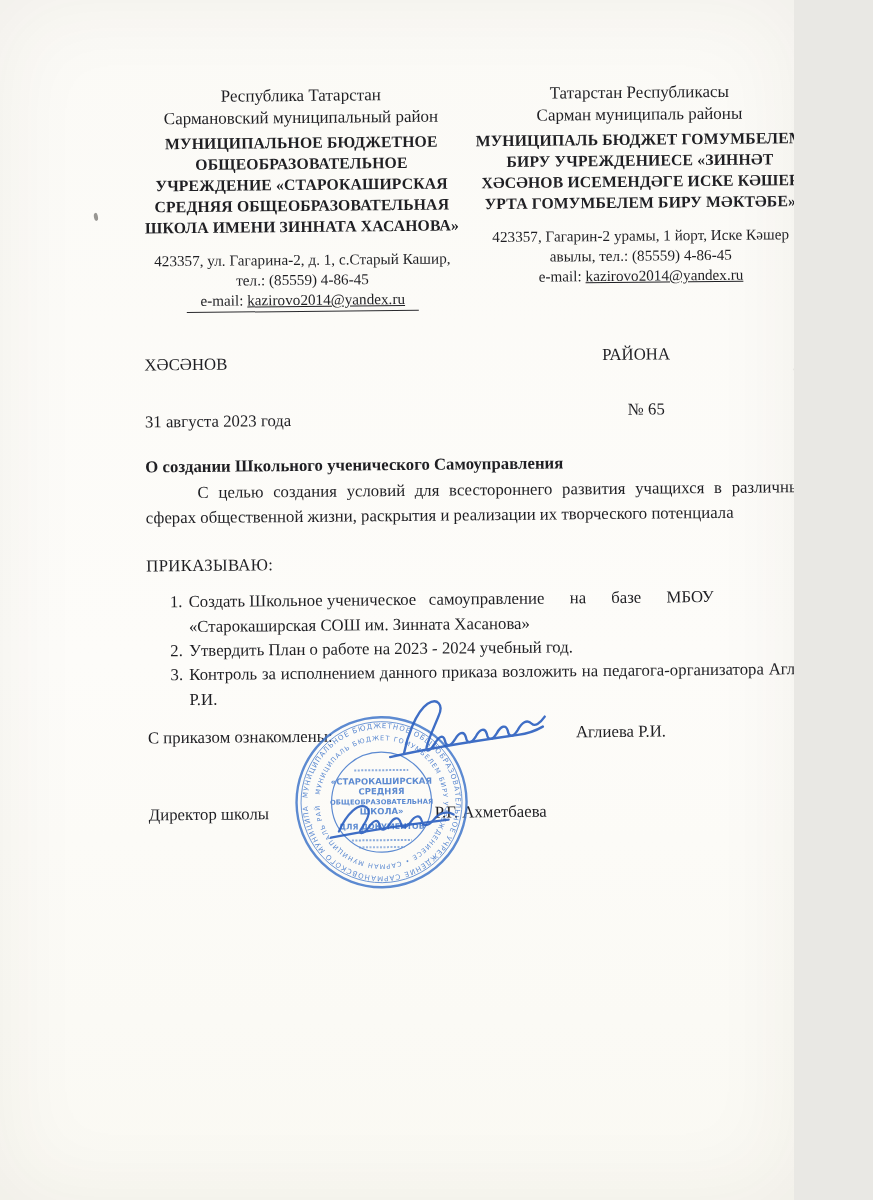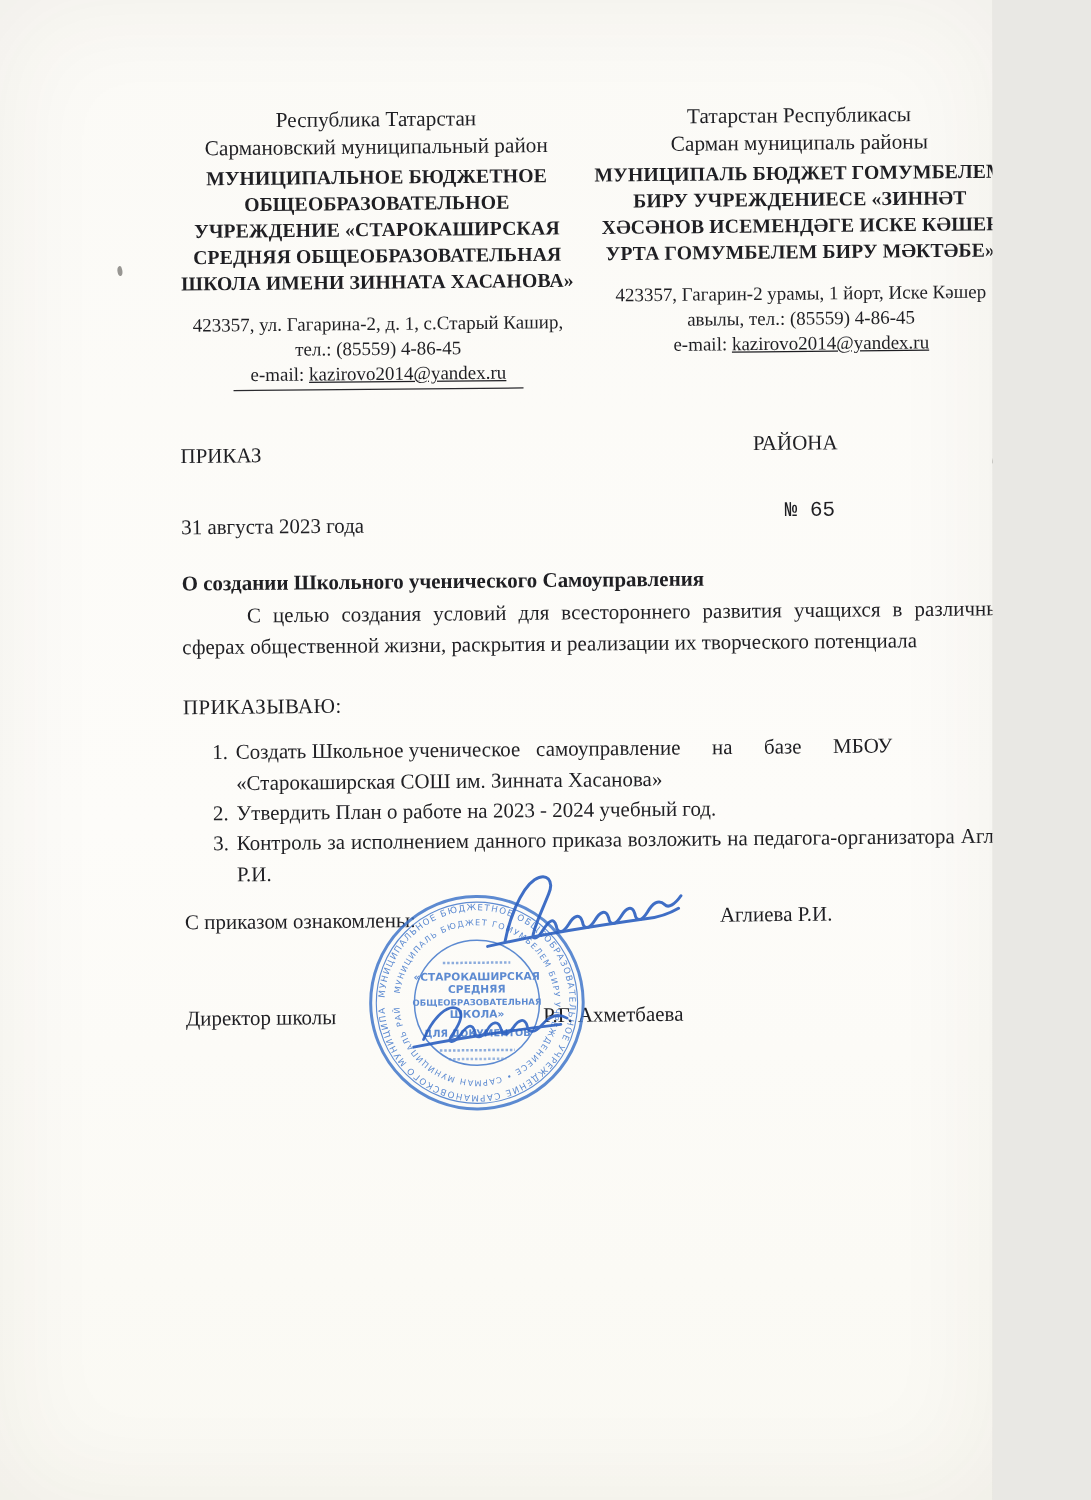--- a/index.html
+++ b/index.html
@@ -36,21 +36,21 @@
   .hcol.right{width:331px;}
   .hdr-line{font-size:17px;line-height:1.3;}
   .org{font-weight:bold;font-size:15.8px;line-height:1.33;margin-top:3px;letter-spacing:.1px;}
   .addr{font-size:15.2px;line-height:1.32;margin-top:13px;}
   .email-row-wide{display:inline-block;border-bottom:1.3px solid #2a2a2e;padding:0 14px 1px 14px;}
   .u{text-decoration:underline;}
   
   .order-row{position:relative;margin-top:40px;height:23px;}
   .order-row.second{margin-top:34px;}
   .order-cell-right{position:absolute;left:458px;top:-6px;}
-  .order-cell-right.num{left:483px;top:-8px;font-family:Liberation Mono, monospace;}
+  .order-cell-right.num{left:483px;top:-8px;}
   
   .subject{margin-top:22px;font-weight:bold;}
   .preamble{margin:0;text-indent:52px;text-align:justify;line-height:1.5;}
   .decree{margin-top:24px;letter-spacing:.3px;}
   ol.items{margin:12px 0 0 0;padding-left:40px;width:640px;}
   ol.items li{margin:0;line-height:1.45;text-align:justify;padding-left:2px;}
   ol.items li.pre{white-space:pre-wrap;text-align:left;}
   .ack-row{position:relative;margin-top:14px;height:23px;}
   .ack-name{position:absolute;left:428px;top:-2px;}
   .dir-row{position:relative;margin-top:54px;height:23px;}
@@ -88,21 +88,21 @@
           <div class="hdr-line">Сарман муниципаль районы</div>
           <div class="org">МУНИЦИПАЛЬ БЮДЖЕТ ГОМУМБЕЛЕМ БИРУ УЧРЕЖДЕНИЕСЕ «ЗИННӘТ ХӘСӘНОВ ИСЕМЕНДӘГЕ ИСКЕ КӘШЕР УРТА ГОМУМБЕЛЕМ БИРУ МӘКТӘБЕ»</div>
           <div class="addr">
             <span>423357, Гагарин-2 урамы, 1 йорт, Иске Кәшер авылы, тел.: (85559) 4-86-45</span><br>
             <span>e-mail: </span><span class="u">kazirovo2014@yandex.ru</span>
           </div>
         </div>
       </div>
 
       <div class="order-row">
-        <span>ПРИКАЗ</span>
+        <span>ХӘСӘНОВ</span>
         <span class="order-cell-right">РАЙОНА</span>
       </div>
       <div class="order-row second">
         <span>31 августа 2023 года</span>
         <span class="order-cell-right num">№ 65</span>
       </div>
 
       <div class="subject">О создании Школьного ученического Самоуправления</div>
       <p class="preamble">С целью создания условий для всестороннего развития учащихся в различных сферах общественной жизни, раскрытия и реализации их творческого потенциала</p>
       <div class="decree">ПРИКАЗЫВАЮ:</div>

